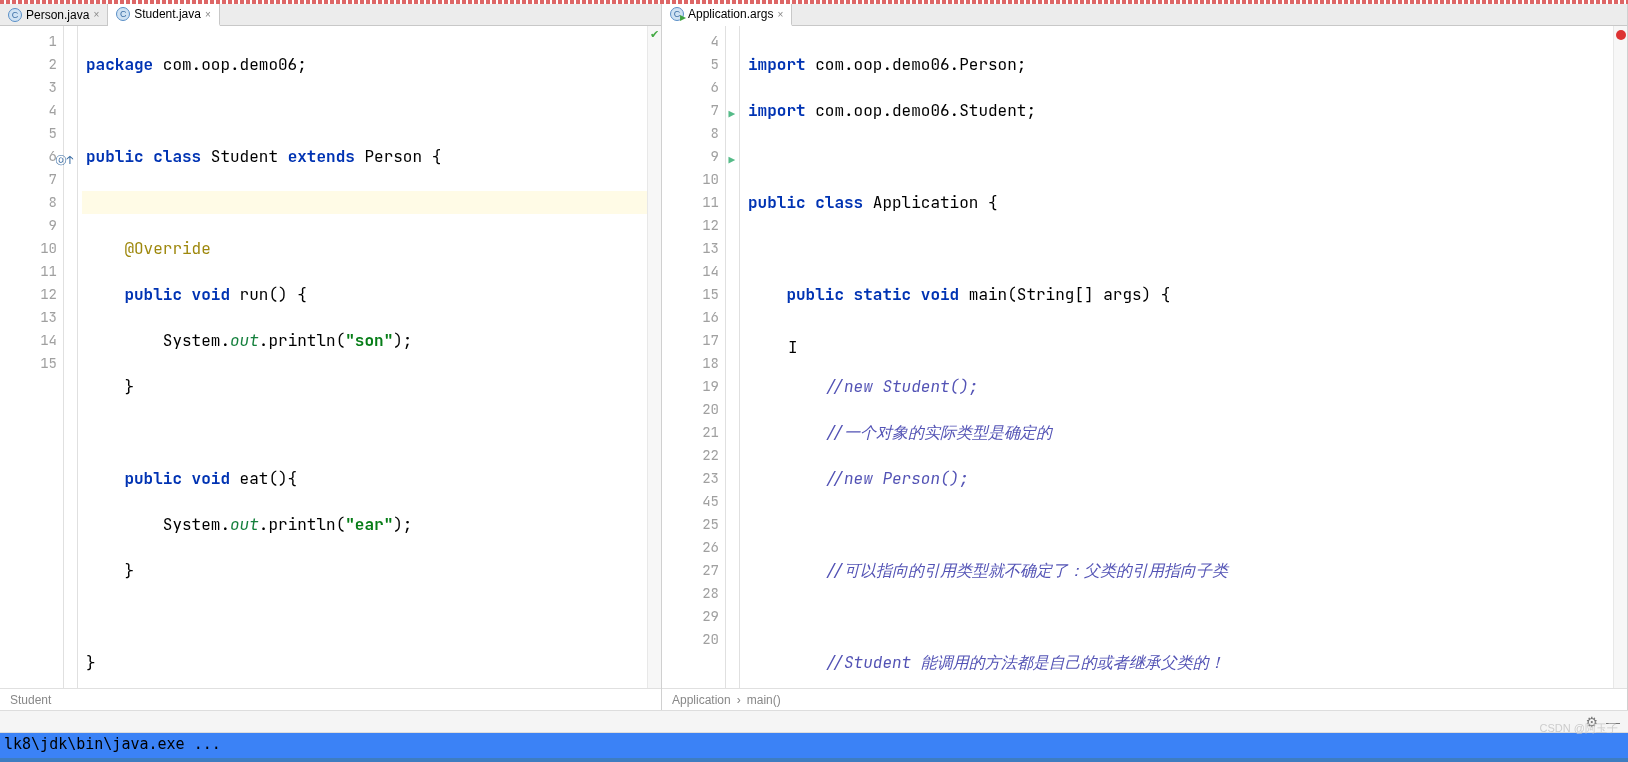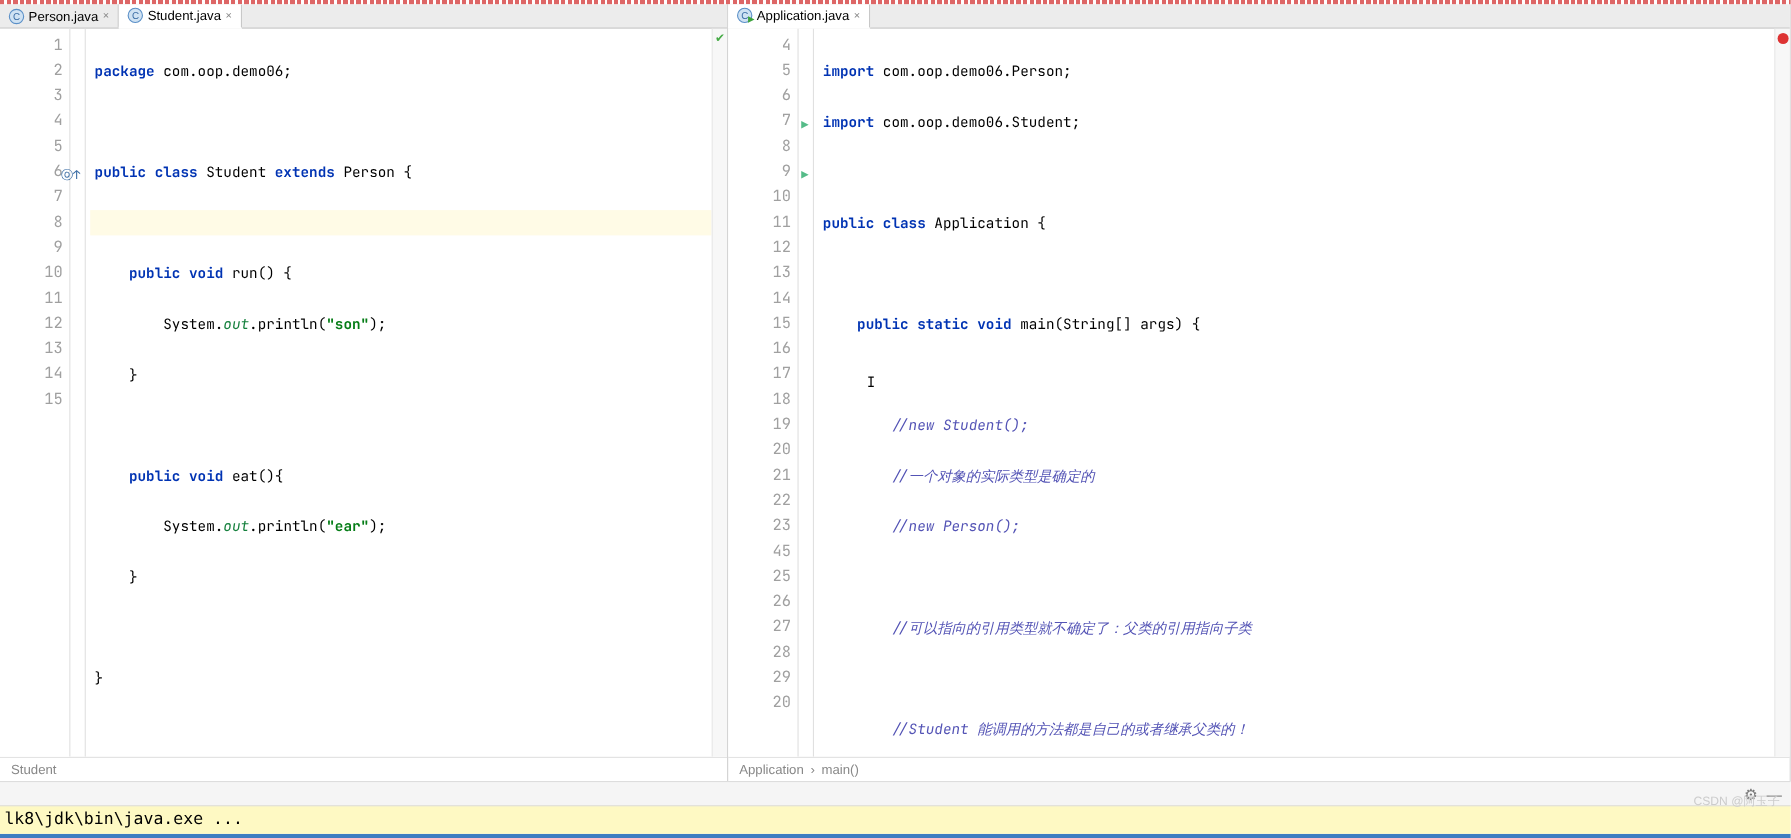--- a/index.html
+++ b/index.html
@@ -56,21 +56,21 @@
   .gutter .ln { height: 23px; line-height: 23px; position: relative; }
   .gutter .marker { position: absolute; right: -16px; top:4px; font-size: 11px; }
   .fold-col {
     width: 14px;
     border-right: 1px solid #e0e0e0;
     position: relative;
   }
   .code {
     flex: 1;
     font-family: "JetBrains Mono","Consolas",monospace;
-    font-size: 13px;
+    font-size: 16px;
     line-height: 23px;
     padding: 4px 0 0 4px;
     white-space: pre;
     position: relative;
     overflow:hidden;
   }
   .code-line { height: 23px; padding-left: 4px; }
   .hl { background: #fffbe6; }
   .kw { color: #0033b3; font-weight: bold; }
   .str { color: #067d17; font-weight: bold; }
@@ -87,21 +87,21 @@
   }
   .bottom-strip {
     height: 22px;
     background: #f5f5f5;
     border-top:1px solid #ddd;
     display:flex; justify-content:flex-end; align-items:center;
     padding:0 8px; gap:8px;
   }
   .console {
     height: 26px;
-    background:#fef9c3;
+    background:#3b82f6;
     border-top:1px solid #ddd;
     font-family: "Consolas",monospace;
     font-size: 15px;
     padding: 2px 4px;
     color:#000;
     position:relative;
   }
   .blue-bar { height: 4px; background:#3e7dc1; }
   .watermark {position:absolute; right:10px; bottom:26px; color:#ccc; font-size:11px;}
   .green-play { color:#3fa33f; font-size:12px; }
@@ -150,20 +150,21 @@
         <div class="ln">13</div>
         <div class="ln">14</div>
         <div class="ln">15</div>
       </div>
       <div class="fold-col"></div>
       <div class="code">
 <div class="code-line"><span class="kw">package</span><span> com.oop.demo06;</span></div>
 <div class="code-line"></div>
 <div class="code-line"><span class="kw">public class </span><span>Student </span><span class="kw">extends </span><span>Person {</span></div>
 <div class="code-line hl"></div>
+<div class="code-line">    <span class="ann">@Override</span></div>
 <div class="code-line">    <span class="kw">public void </span><span>run() {</span></div>
 <div class="code-line">        <span>System.</span><span class="field">out</span><span>.println(</span><span class="str">"son"</span><span>);</span></div>
 <div class="code-line">    <span>}</span></div>
 <div class="code-line"></div>
 <div class="code-line">    <span class="kw">public void </span><span>eat(){</span></div>
 <div class="code-line">        <span>System.</span><span class="field">out</span><span>.println(</span><span class="str">"ear"</span><span>);</span></div>
 <div class="code-line">    <span>}</span></div>
 <div class="code-line"></div>
 <div class="code-line"><span>}</span></div>
 
@@ -174,21 +175,21 @@
     </div>
     <div class="breadcrumb">
       <span>Student</span>
     </div>
   </div>
 
   <div class="editor-pane right-pane">
     <div class="tabs">
       <div class="tab active">
         <span class="tab-icon" style="position:relative">C<span class="green-play" style="position:absolute;right:-3px;bottom:-3px;">▸</span></span>
-        <span>Application.java</span>
+        <span>Application.args</span>
         <span class="tab-close">×</span>
       </div>
     </div>
     <div class="code-area">
       <div class="gutter">
         <div class="ln">4</div>
         <div class="ln">5</div>
         <div class="ln">6</div>
         <div class="ln"><span>7</span><span class="marker run-marker">▶</span></div>
         <div class="ln">8</div>

